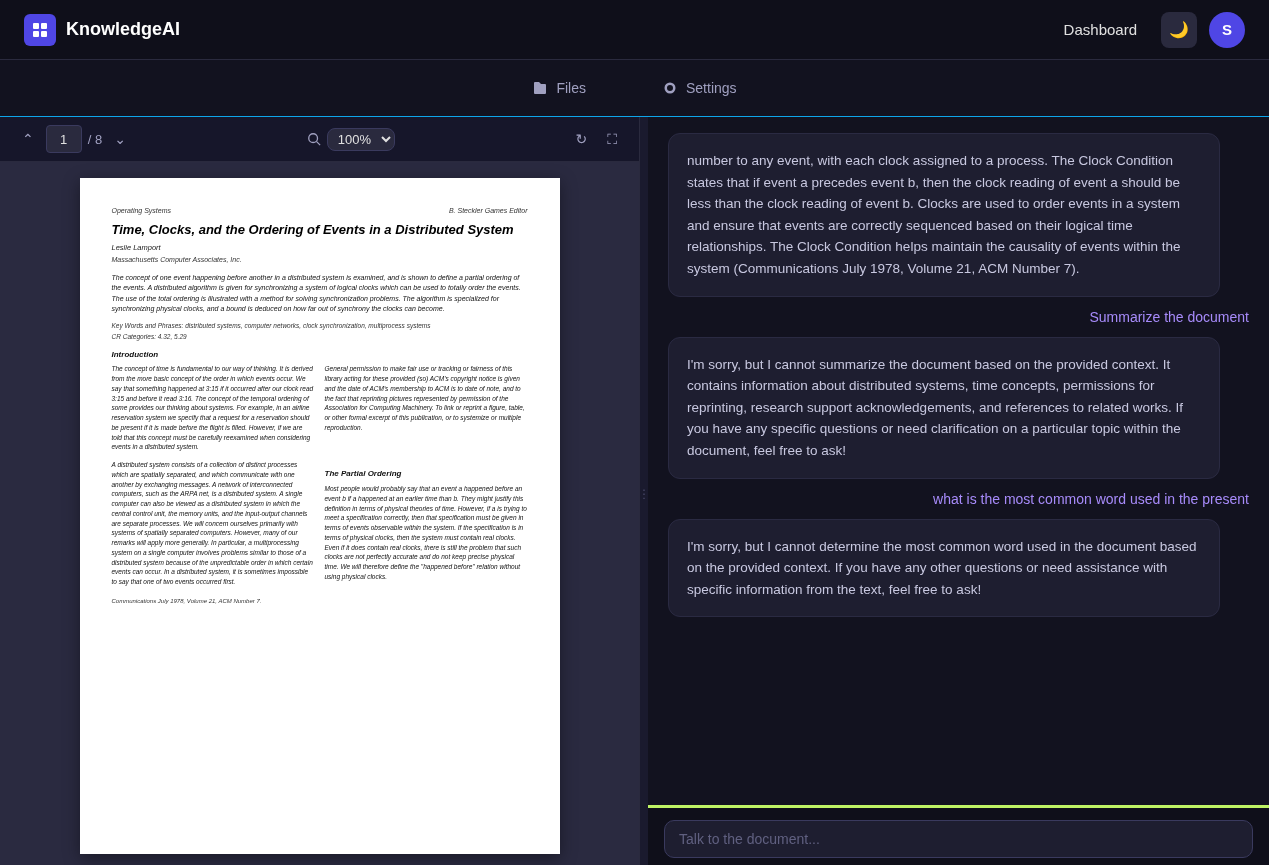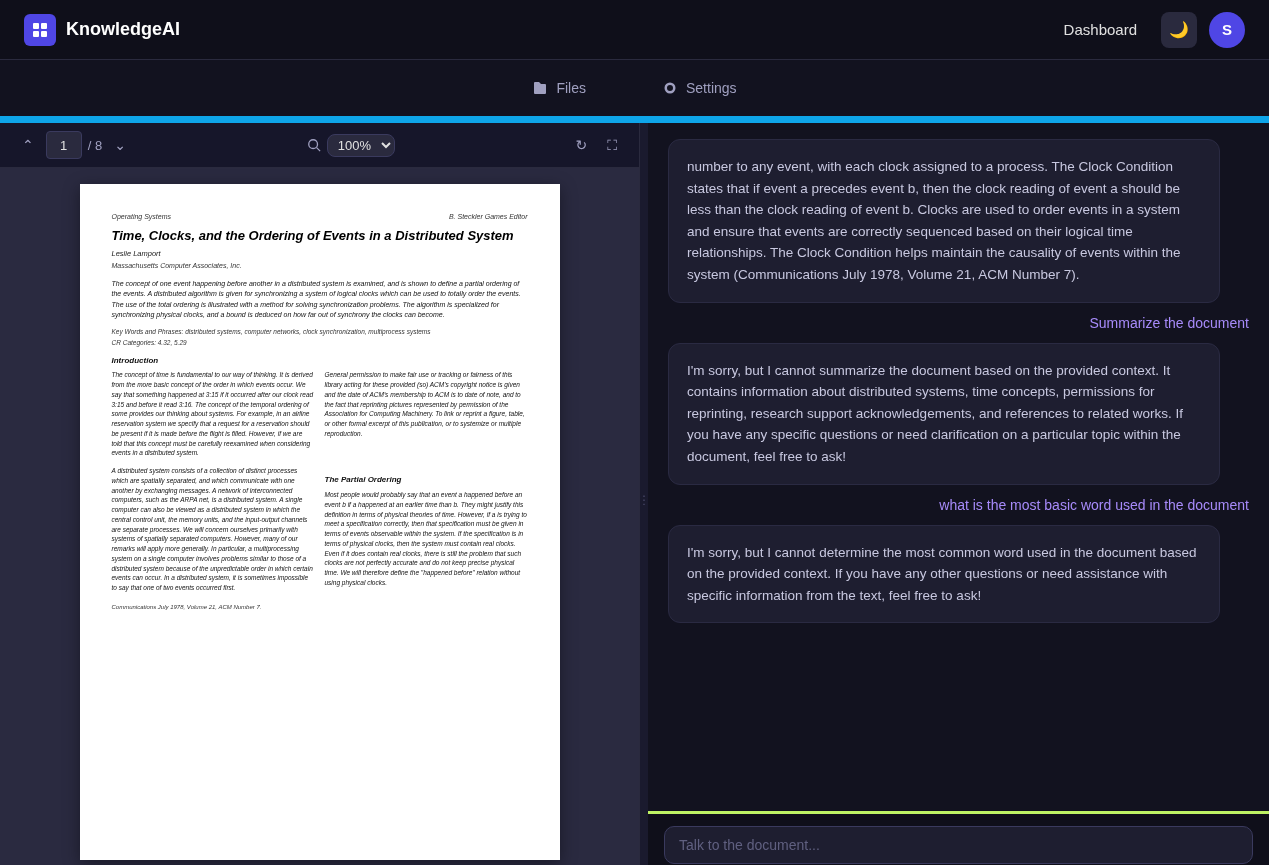--- a/index.html
+++ b/index.html
@@ -79,21 +79,21 @@
     }
 
     
     .toolbar {
       display: flex;
       align-items: center;
       justify-content: center;
       gap: 60px;
       padding: 16px 34px;
       background: #12121f;
-      border-bottom: 7px solid #0ea5e9;
+      border-bottom: 1px solid #0ea5e9;
     }
     .toolbar-item {
       display: flex;
       align-items: center;
       gap: 8px;
       color: #a0a0c0;
       font-size: 14px;
       cursor: pointer;
       padding: 4px 8px;
     }
@@ -428,21 +428,21 @@
 
       <div class="user-message">
         <span>Summarize the document</span>
       </div>
 
       <div class="ai-message">
         <span>I'm sorry, but I cannot summarize the document based on the provided context. It contains information about distributed systems, time concepts, permissions for reprinting, research support acknowledgements, and references to related works. If you have any specific questions or need clarification on a particular topic within the document, feel free to ask!</span>
       </div>
 
       <div class="user-message">
-        <span>what is the most basic word used in the document</span>
+        <span>what is the most common word used in the present</span>
       </div>
 
       <div class="ai-message">
         <span>I'm sorry, but I cannot determine the most common word used in the document based on the provided context. If you have any other questions or need assistance with specific information from the text, feel free to ask!</span>
       </div>
 
     </div>
 
     <div class="chat-input-area">
       <div class="chat-input-wrapper">

